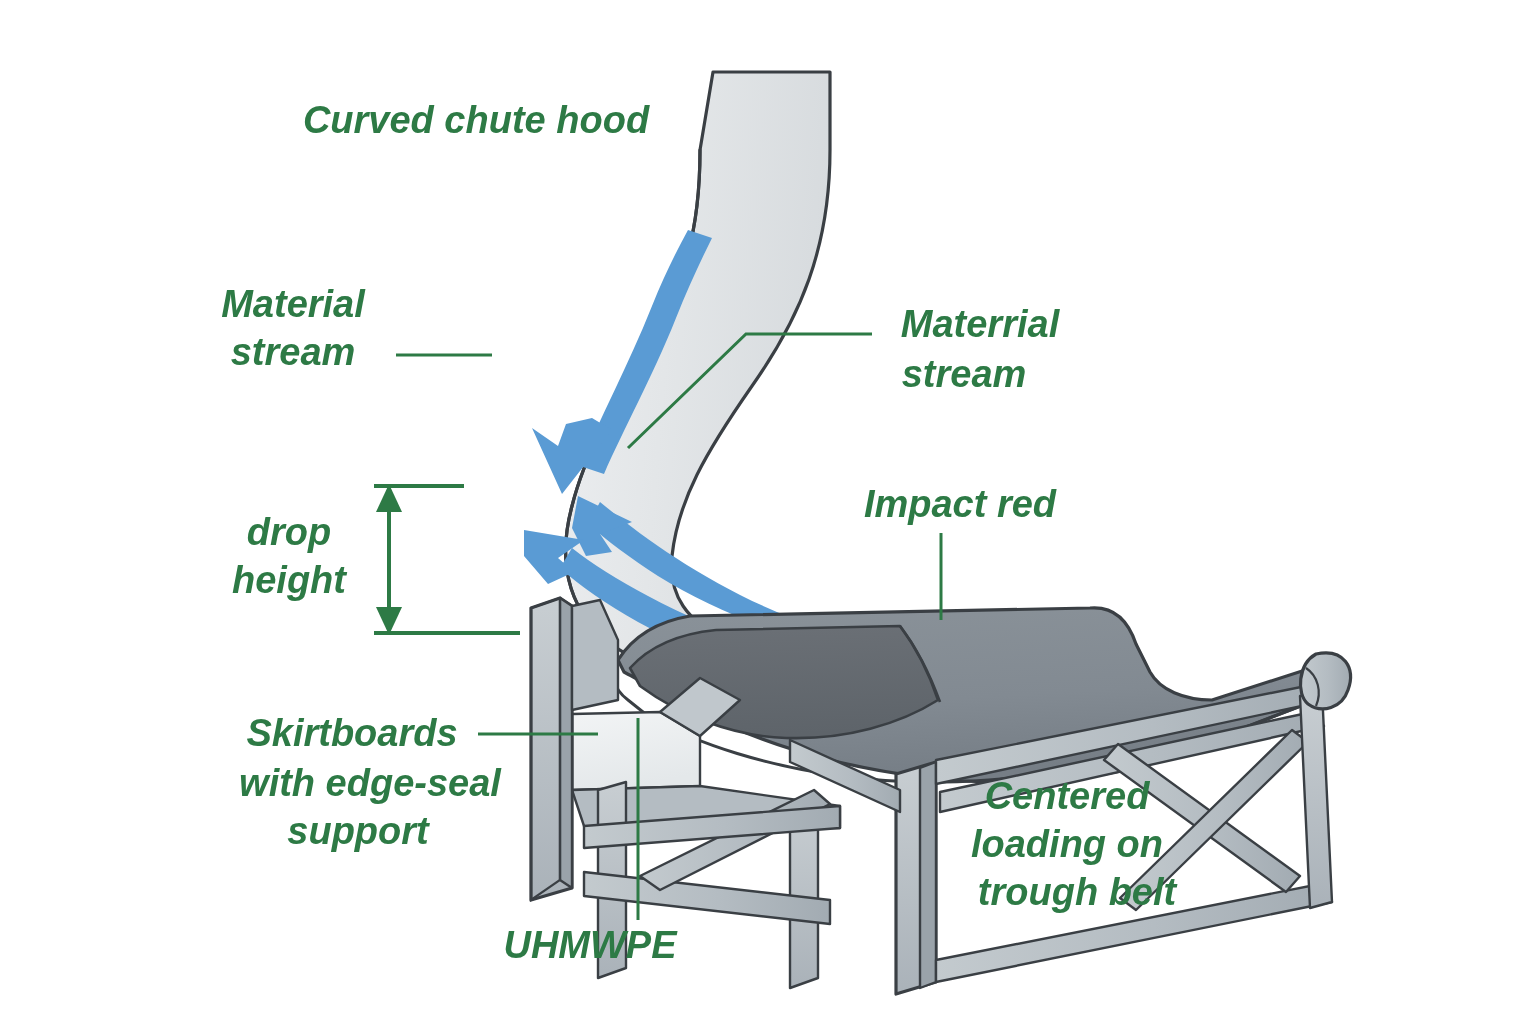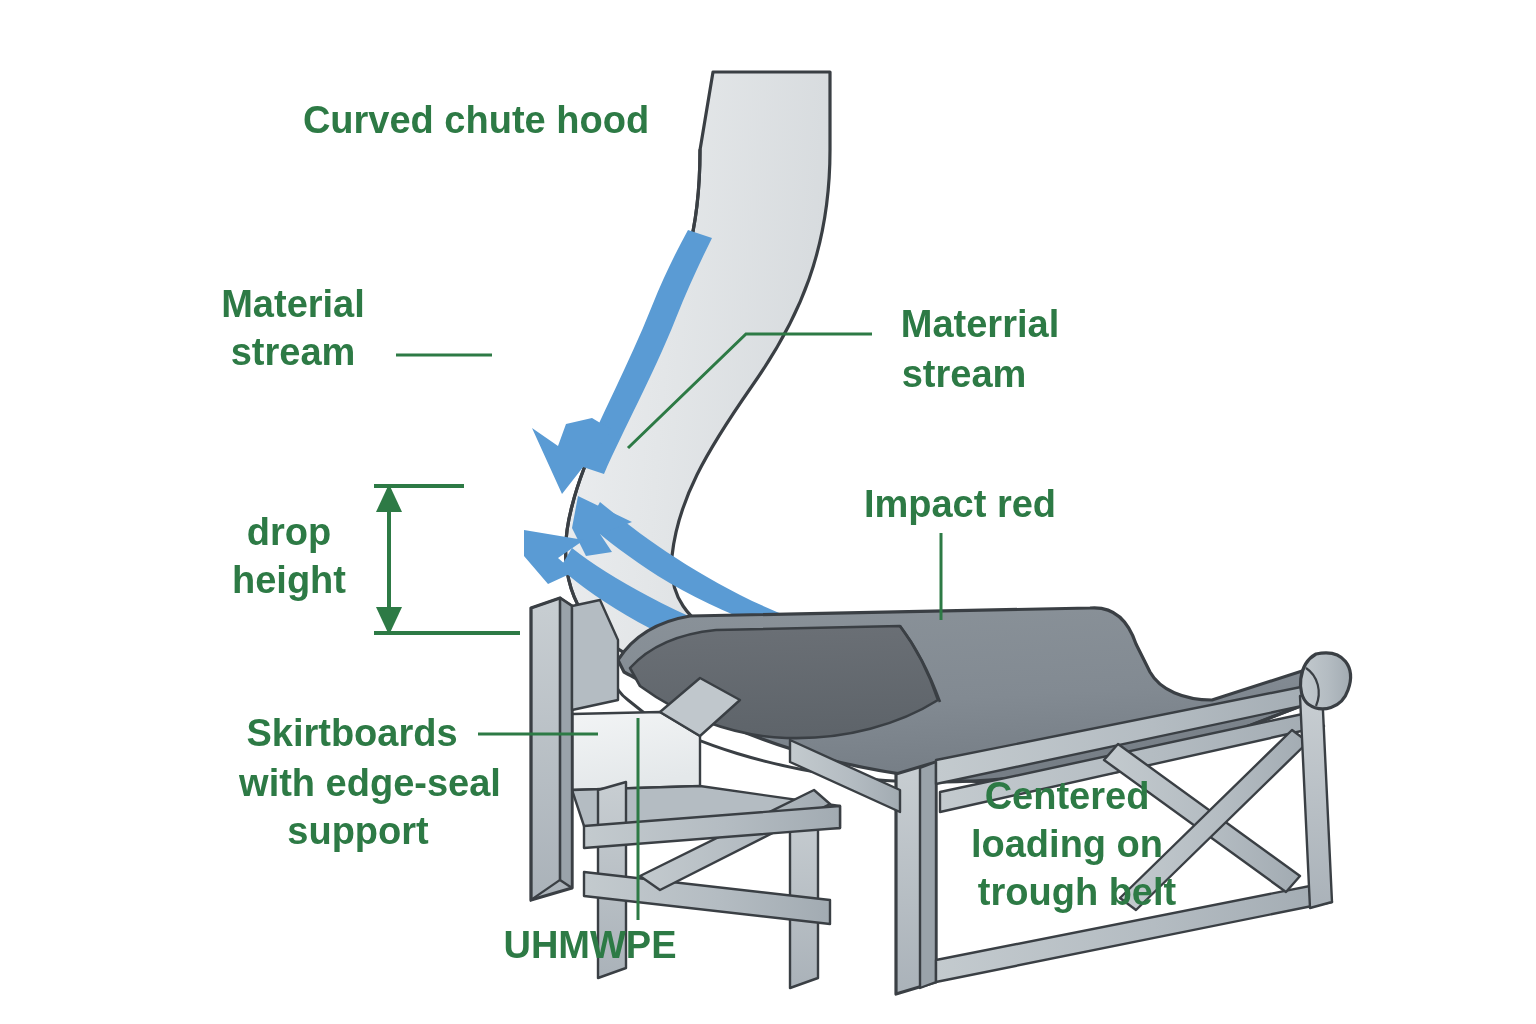--- a/index.html
+++ b/index.html
@@ -12,20 +12,21 @@
     width: 1536px;
     height: 1024px;
     overflow: hidden;
     font-family: "Liberation Sans", sans-serif;
   }
   #stage {
     position: relative;
     width: 1292px;
     height: 1024px;
     background: #ffffff;
+    font-style: italic;
   }
   #diagram {
     position: absolute;
     top: 0;
     left: 0;
     width: 1536px;
     height: 1024px;
   }
   .lbl {
     fill: #2d7a45;

